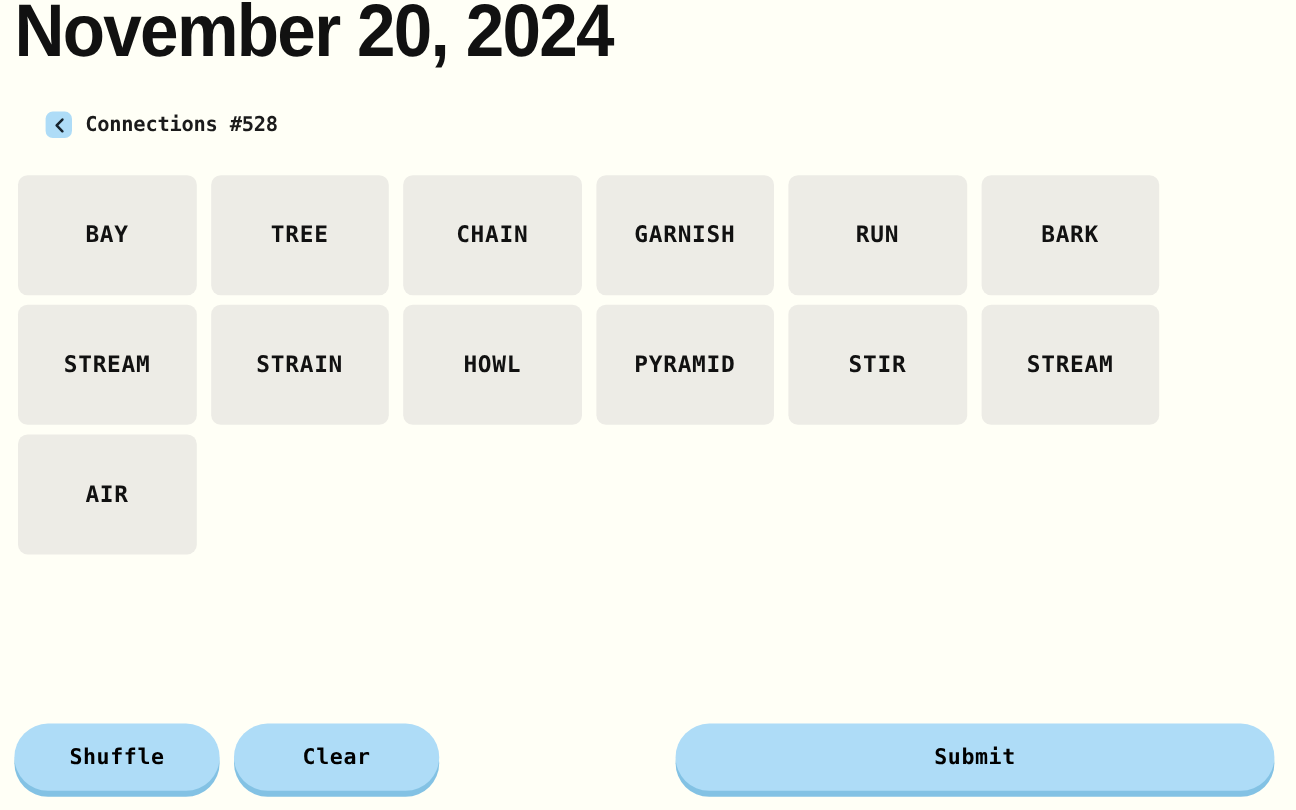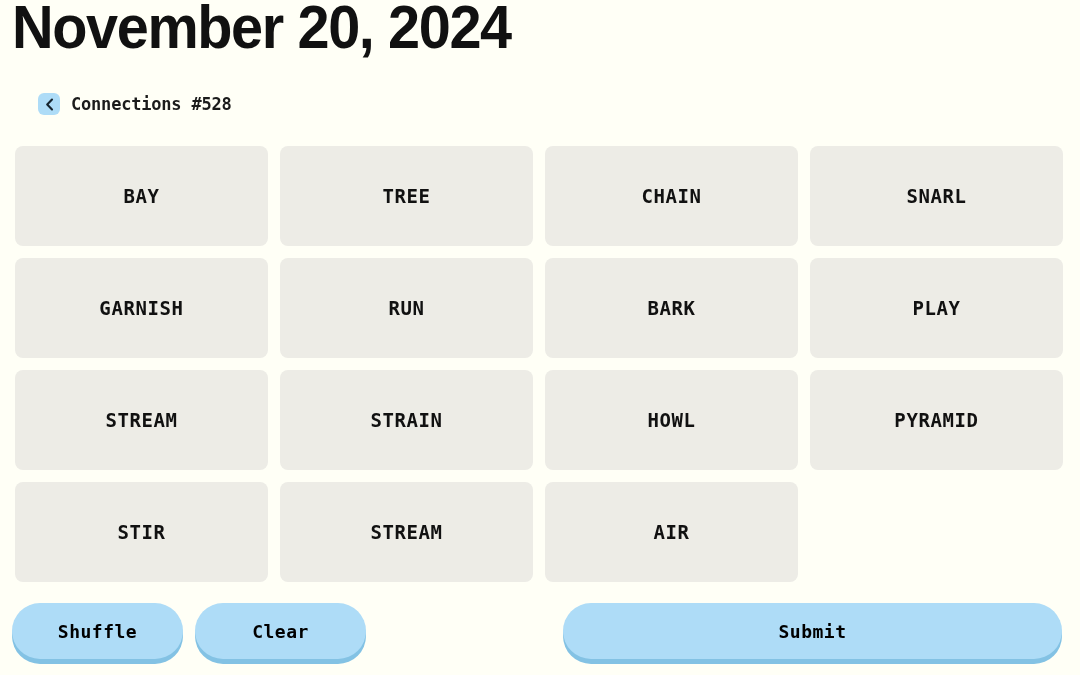--- a/index.html
+++ b/index.html
@@ -70,27 +70,26 @@
     color: #1b1b1b;
     letter-spacing: -0.2px;
     white-space: nowrap;
   }
 
   
   .grid {
     position: absolute;
     left: 15px;
     top: 146px;
-    width: 1048px;
+    width: 951px;
     display: grid;
-    grid-template-columns: repeat(4, 1fr);
+    grid-template-columns: repeat(6, 1fr);
     grid-template-rows: repeat(4, 100px);
     column-gap: 12px;
     row-gap: 8px;
-    gap: 12px;
   }
 
   .tile {
     background: #edece6;
     border-radius: 8px;
     display: flex;
     align-items: center;
     justify-content: center;
     cursor: pointer;
     user-select: none;
@@ -161,35 +160,29 @@
   <div class="grid">
     <div class="tile">
         <span class="tile-label">BAY</span>
       </div>
     <div class="tile">
         <span class="tile-label">TREE</span>
       </div>
     <div class="tile">
         <span class="tile-label">CHAIN</span>
       </div>
-    <div class="tile">
-        <span class="tile-label">SNARL</span>
-      </div>
 
     <div class="tile">
         <span class="tile-label">GARNISH</span>
       </div>
     <div class="tile">
         <span class="tile-label">RUN</span>
       </div>
     <div class="tile">
         <span class="tile-label">BARK</span>
-      </div>
-    <div class="tile">
-        <span class="tile-label">PLAY</span>
       </div>
 
     <div class="tile">
         <span class="tile-label">STREAM</span>
       </div>
     <div class="tile">
         <span class="tile-label">STRAIN</span>
       </div>
     <div class="tile">
         <span class="tile-label">HOWL</span>

